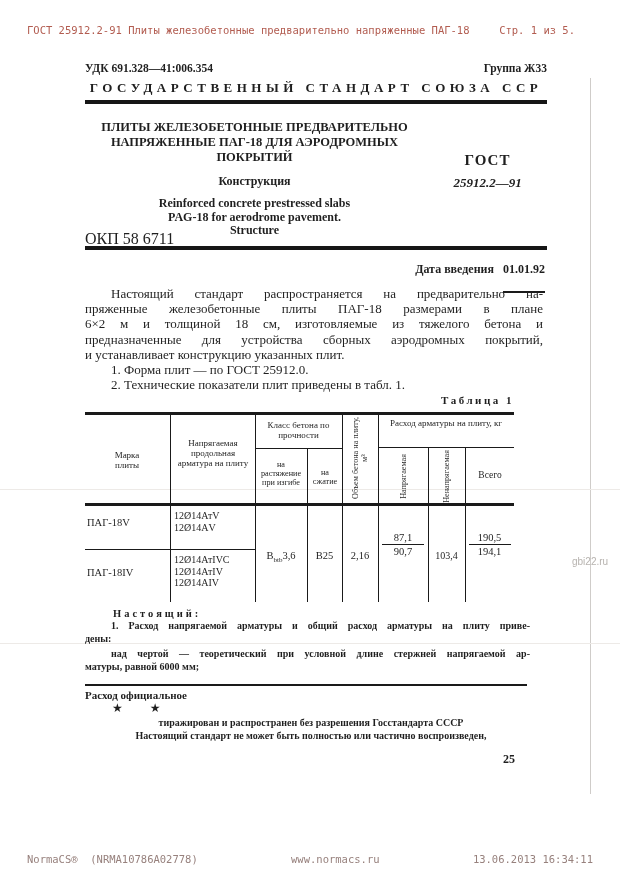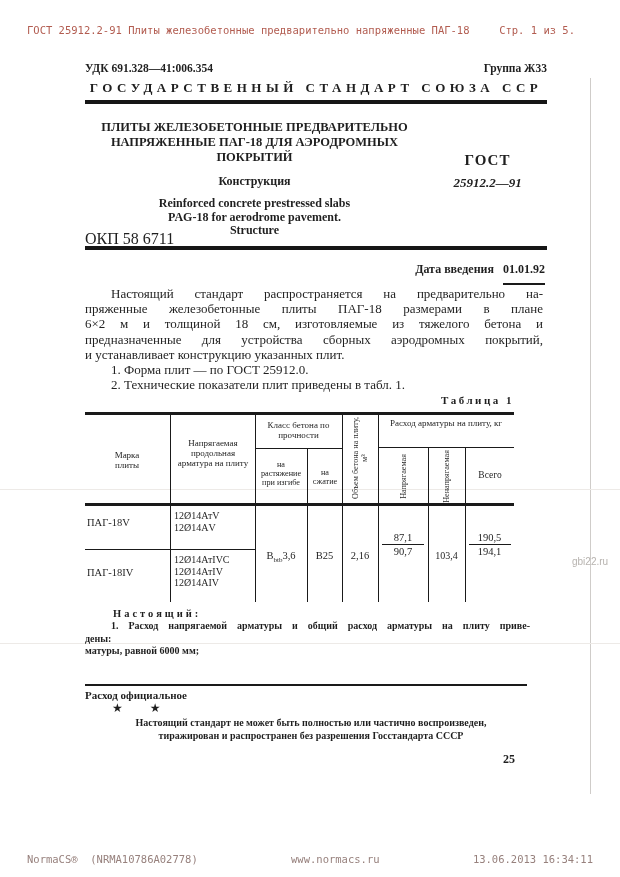--- a/index.html
+++ b/index.html
@@ -21,21 +21,21 @@
   .subtitle{font-size:12px;font-weight:bold;margin-top:9px;}
   .en-line{font-size:12px;font-weight:600;line-height:13.5px;}
   .en-first{margin-top:8px;}
   .desig{text-align:center;}
   .desig-label{font-size:15px;font-weight:bold;letter-spacing:1px;}
   .desig-num{font-size:13px;font-weight:bold;margin-top:6px;font-style:italic;}
   .okp{font-size:16px;}
   .rule-thick{background:#161616;height:4px;}
   .rule-thin{background:#1a1a1a;height:2px;}
   .date-row{font-size:12px;font-weight:bold;text-align:right;}
-  .date-val{border-bottom:2px solid #1a1a1a;padding-bottom:7px;}
+  .date-val{border-bottom:2px solid #1a1a1a;padding-bottom:15px;}
   .para{font-size:13px;line-height:15.2px;}
   .jl{text-align:justify;text-align-last:justify;}
   .ind{text-indent:26px;}
   .tbl-caption{font-size:11px;font-weight:bold;letter-spacing:2.5px;text-align:right;}
   
   .t{font-size:10.5px;}
   .t .line{position:absolute;background:#1a1a1a;}
   .t .h{position:absolute;font-size:9px;line-height:10px;text-align:center;}
   .t .hs{font-size:8.2px;line-height:9px;}
   .t .cell{position:absolute;text-align:center;}
@@ -169,29 +169,30 @@
       <div>190,5</div>
       <div class="bar"></div>
       <div>194,1</div>
     </div>
   </div>
 
   <div class="abs" style="top:608px;left:85px;width:445px;">
     <div class="notes-heading">Настоящий:</div>
     <div class="notes jl ind" style="margin-top:1px;">1. Расход напрягаемой арматуры и общий расход арматуры на плиту приве-</div>
     <div class="notes">дены:</div>
+    <div class="notes jl ind" style="margin-top:3px;">над чертой — теоретический при условной длине стержней напрягаемой ар-</div>
     <div class="notes">матуры, равной 6000 мм;</div>
   </div>
 
   <div class="abs rule-thin" style="top:684px;left:85px;width:442px;"></div>
   <div class="abs edition" style="top:689px;left:85px;">Расход официальное</div>
   <div class="abs stars" style="top:701px;left:112px;">★ ★</div>
   <div class="abs copyright" style="top:716px;left:90px;width:442px;">
+    <div>тиражирован и распространен без разрешения Госстандарта СССР</div>
     <div>Настоящий стандарт не может быть полностью или частично воспроизведен,</div>
-    <div>тиражирован и распространен без разрешения Госстандарта СССР</div>
   </div>
   <div class="abs pageno" style="top:752px;left:85px;width:430px;">25</div>
 
   <div class="abs stamp stamp-row" style="top:853px;left:27px;right:27px;color:#97817d;">
     <span>
       <span>NormaCS®</span>&nbsp;&nbsp;<span>(NRMA10786A02778)</span>
     </span>
     <span>www.normacs.ru</span>
     <span>13.06.2013 16:34:11</span>
   </div>

